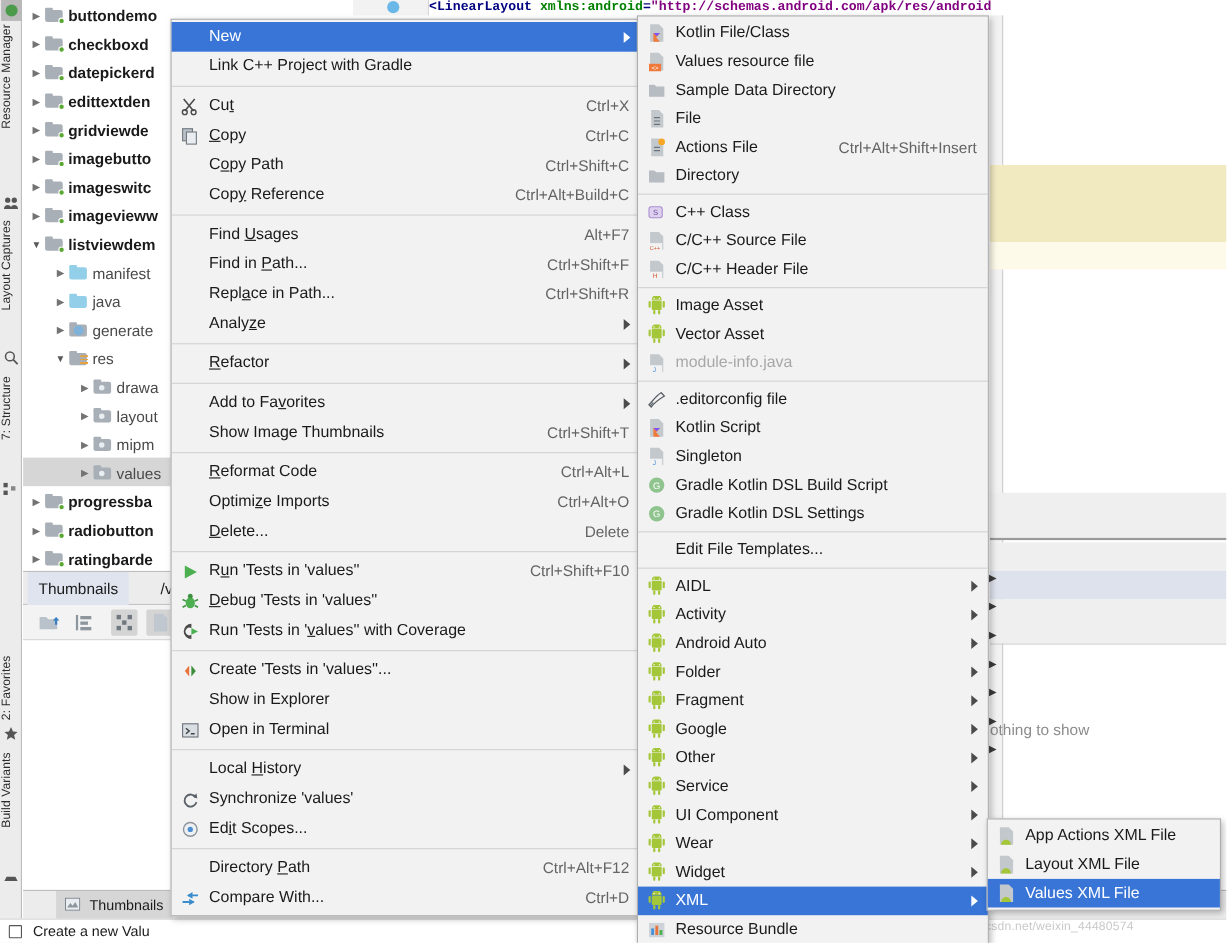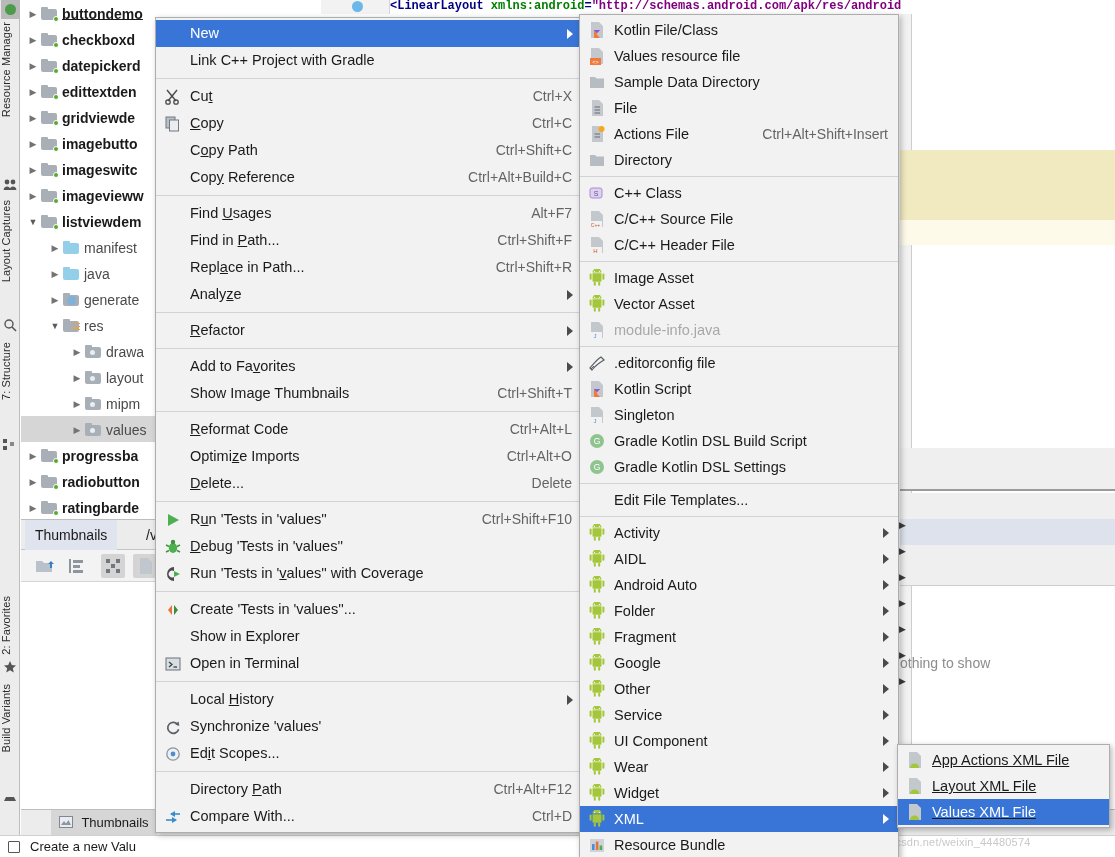--- a/index.html
+++ b/index.html
@@ -201,21 +201,21 @@
   
   .menu {
     position: absolute;
     background: #f2f2f2;
     border: 1px solid #adadad;
     box-shadow: 2px 2px 6px rgba(0,0,0,.28);
     padding: 2px 0;
   }
   .menu-l1 { left: 155px; top: 17px; width: 428px; }
   .menu-l2 { left: 579px; top: 14px; width: 320px; }
-  .menu-l3 { left: 897px; top: 744px; width: 213px; text-decoration: underline; }
+  .menu-l3 { left: 897px; top: 744px; width: 213px; }
 
   .mi {
     position: relative; height: 27px; line-height: 27px;
     padding-left: 34px; padding-right: 10px;
     font-size: 14.5px; color: #1a1a1a; white-space: nowrap;
     cursor: default;
   }
   .menu-l2 .mi, .menu-l3 .mi { height: 26px; line-height: 26px; }
   .mi.sel { background: #3875d7; color: #ffffff; }
   .mi.disabled { color: #a8a8a8; }
@@ -317,21 +317,21 @@
     <div class="vtab" style="top:684px;"><span>Build Variants</span></div>
     <div class="vtab-icon" style="top:790px;">
       <svg viewBox="0 0 14 14" width="14" height="14">
           <path d="M1 11 L13 11 L11 7 L3 7 Z" fill="#555"></path>
         </svg>
     </div>
   </div>
 
   <div class="project-panel">
     <div id="tree-rows">
-        <div class="tree-row" style="padding-left:4px;text-decoration:underline;"><span class="twisty">▶</span><span class="ficon grey"><span class="tab"></span><span class="body"></span><span class="dot"></span></span><span class="lbl bold">buttondemo</span></div>
+        <div class="tree-row" style="padding-left:4px;"><span class="twisty">▶</span><span class="ficon grey"><span class="tab"></span><span class="body"></span><span class="dot"></span></span><span class="lbl bold">buttondemo</span></div>
         <div class="tree-row" style="padding-left:4px;"><span class="twisty">▶</span><span class="ficon grey"><span class="tab"></span><span class="body"></span><span class="dot"></span></span><span class="lbl bold">checkboxd</span></div>
         <div class="tree-row" style="padding-left:4px;"><span class="twisty">▶</span><span class="ficon grey"><span class="tab"></span><span class="body"></span><span class="dot"></span></span><span class="lbl bold">datepickerd</span></div>
         <div class="tree-row" style="padding-left:4px;"><span class="twisty">▶</span><span class="ficon grey"><span class="tab"></span><span class="body"></span><span class="dot"></span></span><span class="lbl bold">edittextden</span></div>
         <div class="tree-row" style="padding-left:4px;"><span class="twisty">▶</span><span class="ficon grey"><span class="tab"></span><span class="body"></span><span class="dot"></span></span><span class="lbl bold">gridviewde</span></div>
         <div class="tree-row" style="padding-left:4px;"><span class="twisty">▶</span><span class="ficon grey"><span class="tab"></span><span class="body"></span><span class="dot"></span></span><span class="lbl bold">imagebutto</span></div>
         <div class="tree-row" style="padding-left:4px;"><span class="twisty">▶</span><span class="ficon grey"><span class="tab"></span><span class="body"></span><span class="dot"></span></span><span class="lbl bold">imageswitc</span></div>
         <div class="tree-row" style="padding-left:4px;"><span class="twisty">▶</span><span class="ficon grey"><span class="tab"></span><span class="body"></span><span class="dot"></span></span><span class="lbl bold">imagevieww</span></div>
         <div class="tree-row" style="padding-left:4px;"><span class="twisty open">▼</span><span class="ficon grey"><span class="tab"></span><span class="body"></span><span class="dot"></span></span><span class="lbl bold">listviewdem</span></div>
         <div class="tree-row" style="padding-left:26px;"><span class="twisty">▶</span><span class="ficon blue"><span class="tab"></span><span class="body"></span></span><span class="lbl grey">manifest</span></div>
         <div class="tree-row" style="padding-left:26px;"><span class="twisty">▶</span><span class="ficon blue"><span class="tab"></span><span class="body"></span></span><span class="lbl grey">java</span></div>
@@ -592,33 +592,33 @@
         <div class="sep"></div>
         <div class="mi"><span class="mi-ic"><svg viewBox="0 0 18 18" width="18" height="18">
               <path d="M4.5 4.2h9v7.6a1 1 0 0 1-1 1h-7a1 1 0 0 1-1-1z" fill="#a4c639"></path>
               <path d="M4.5 3.6a4.5 4.5 0 0 1 9 0z" fill="#a4c639"></path>
               <rect x="1.6" y="4.6" width="2" height="6.2" rx="1" fill="#a4c639"></rect>
               <rect x="14.4" y="4.6" width="2" height="6.2" rx="1" fill="#a4c639"></rect>
               <rect x="5.8" y="12.8" width="2" height="4" rx="1" fill="#a4c639"></rect>
               <rect x="10.2" y="12.8" width="2" height="4" rx="1" fill="#a4c639"></rect>
               <circle cx="6.6" cy="2.3" r=".6" fill="#fff"></circle>
               <circle cx="11.4" cy="2.3" r=".6" fill="#fff"></circle>
+            </svg></span><span>AIDL</span><span class="arrow">
+            <i></i>
+          </span></div>
+        <div class="mi"><span class="mi-ic"><svg viewBox="0 0 18 18" width="18" height="18">
+              <path d="M4.5 4.2h9v7.6a1 1 0 0 1-1 1h-7a1 1 0 0 1-1-1z" fill="#a4c639"></path>
+              <path d="M4.5 3.6a4.5 4.5 0 0 1 9 0z" fill="#a4c639"></path>
+              <rect x="1.6" y="4.6" width="2" height="6.2" rx="1" fill="#a4c639"></rect>
+              <rect x="14.4" y="4.6" width="2" height="6.2" rx="1" fill="#a4c639"></rect>
+              <rect x="5.8" y="12.8" width="2" height="4" rx="1" fill="#a4c639"></rect>
+              <rect x="10.2" y="12.8" width="2" height="4" rx="1" fill="#a4c639"></rect>
+              <circle cx="6.6" cy="2.3" r=".6" fill="#fff"></circle>
+              <circle cx="11.4" cy="2.3" r=".6" fill="#fff"></circle>
             </svg></span><span>Activity</span><span class="arrow">
-            <i></i>
-          </span></div>
-        <div class="mi"><span class="mi-ic"><svg viewBox="0 0 18 18" width="18" height="18">
-              <path d="M4.5 4.2h9v7.6a1 1 0 0 1-1 1h-7a1 1 0 0 1-1-1z" fill="#a4c639"></path>
-              <path d="M4.5 3.6a4.5 4.5 0 0 1 9 0z" fill="#a4c639"></path>
-              <rect x="1.6" y="4.6" width="2" height="6.2" rx="1" fill="#a4c639"></rect>
-              <rect x="14.4" y="4.6" width="2" height="6.2" rx="1" fill="#a4c639"></rect>
-              <rect x="5.8" y="12.8" width="2" height="4" rx="1" fill="#a4c639"></rect>
-              <rect x="10.2" y="12.8" width="2" height="4" rx="1" fill="#a4c639"></rect>
-              <circle cx="6.6" cy="2.3" r=".6" fill="#fff"></circle>
-              <circle cx="11.4" cy="2.3" r=".6" fill="#fff"></circle>
-            </svg></span><span>AIDL</span><span class="arrow">
             <i></i>
           </span></div>
         <div class="mi"><span class="mi-ic"><svg viewBox="0 0 18 18" width="18" height="18">
               <path d="M4.5 4.2h9v7.6a1 1 0 0 1-1 1h-7a1 1 0 0 1-1-1z" fill="#a4c639"></path>
               <path d="M4.5 3.6a4.5 4.5 0 0 1 9 0z" fill="#a4c639"></path>
               <rect x="1.6" y="4.6" width="2" height="6.2" rx="1" fill="#a4c639"></rect>
               <rect x="14.4" y="4.6" width="2" height="6.2" rx="1" fill="#a4c639"></rect>
               <rect x="5.8" y="12.8" width="2" height="4" rx="1" fill="#a4c639"></rect>
               <rect x="10.2" y="12.8" width="2" height="4" rx="1" fill="#a4c639"></rect>
               <circle cx="6.6" cy="2.3" r=".6" fill="#fff"></circle>

